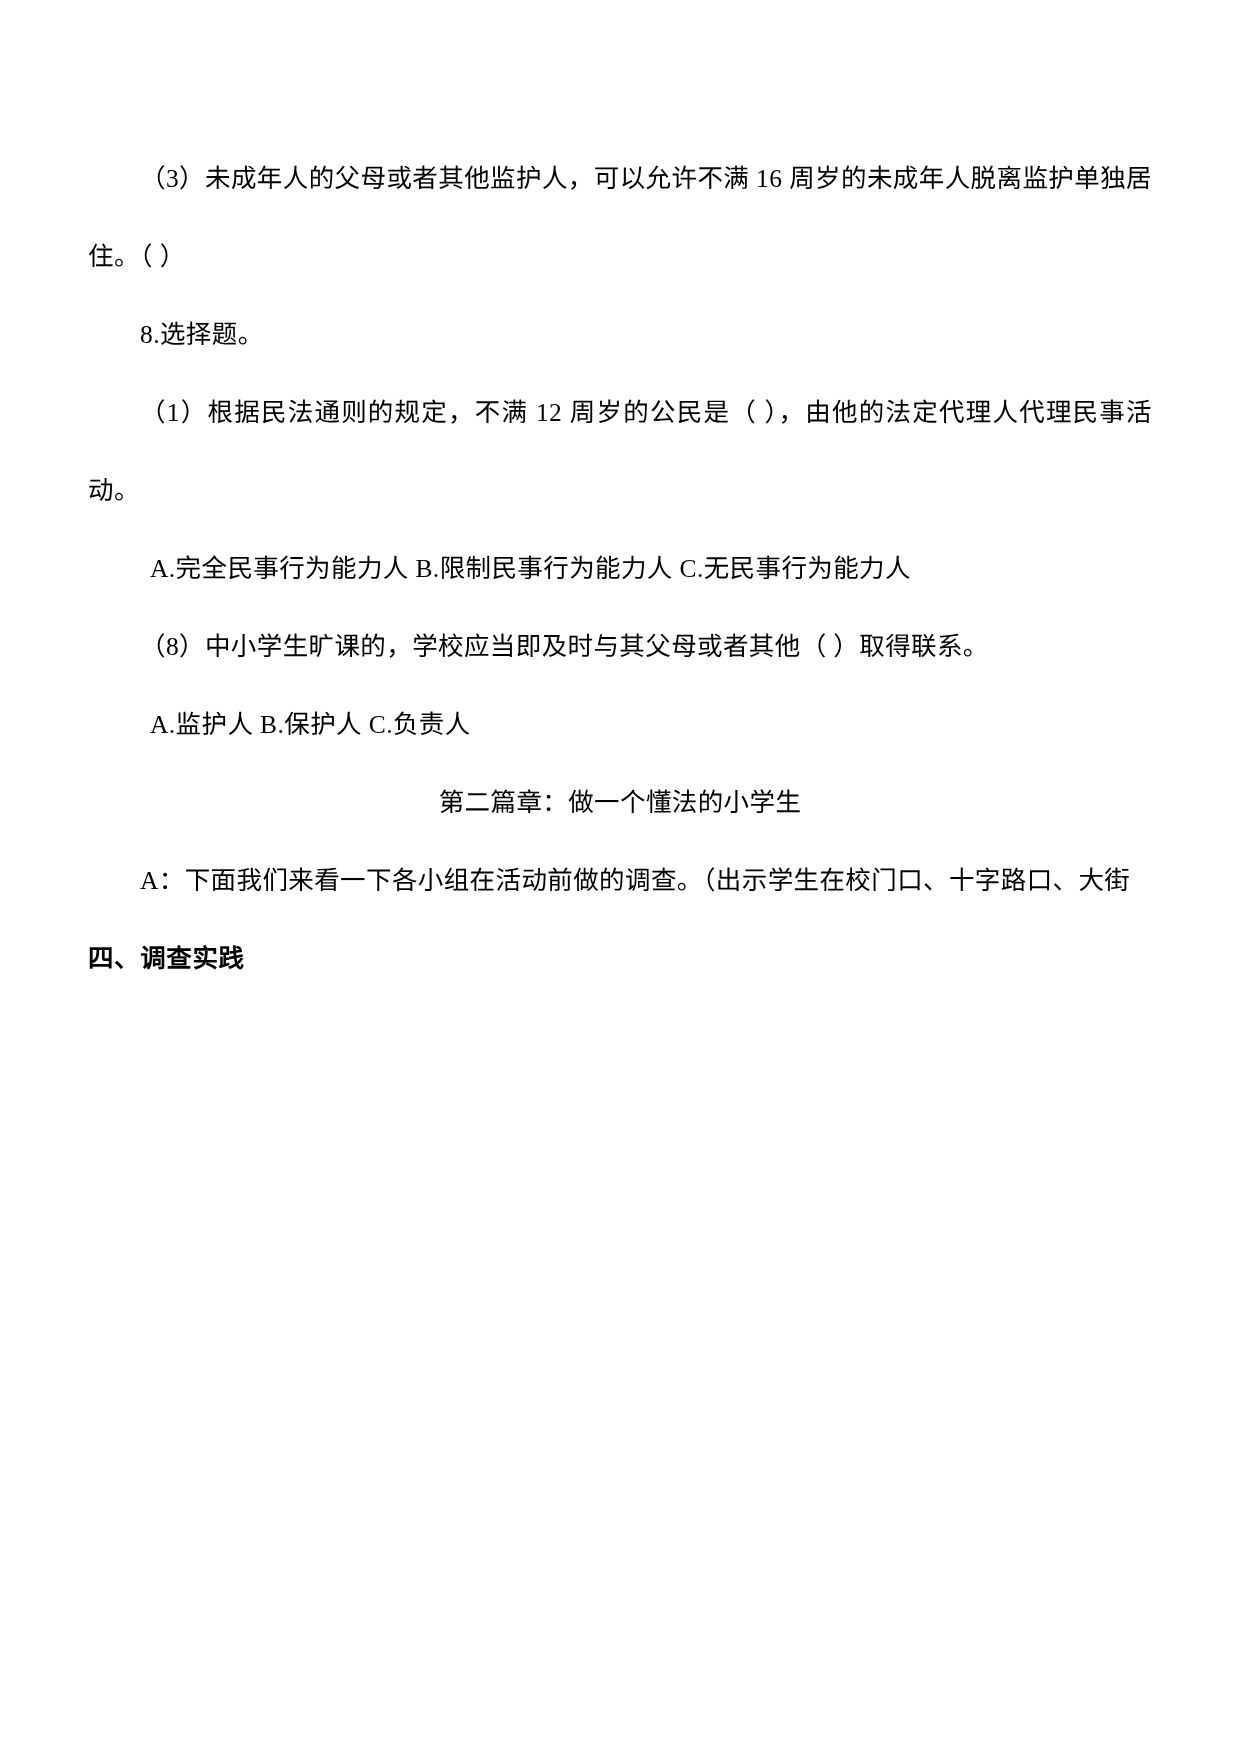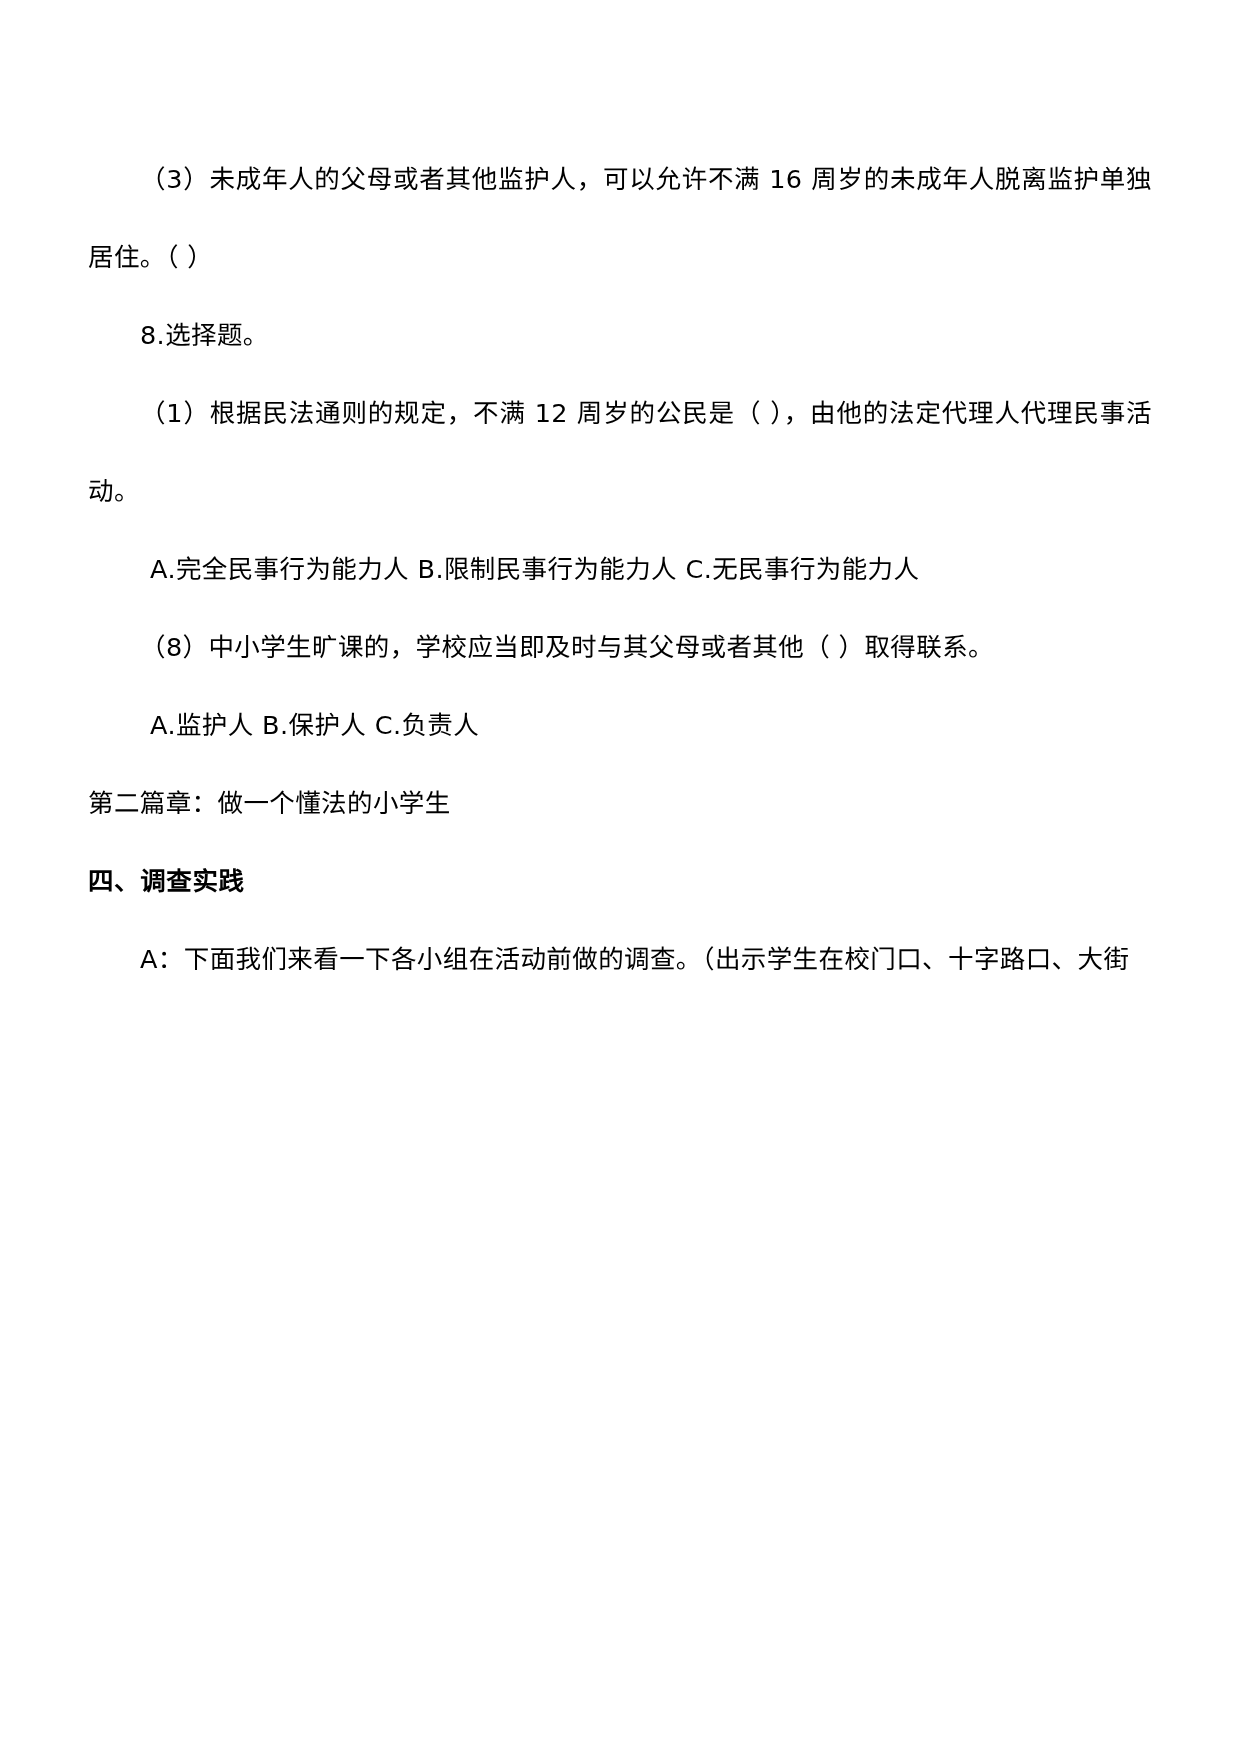--- a/index.html
+++ b/index.html
@@ -14,20 +14,21 @@
     -webkit-font-smoothing: antialiased;
   }
   .page {
     position: relative;
     width: 1240px;
     height: 1754px;
     margin: 0 auto;
     background: #ffffff;
     overflow: hidden;
     box-sizing: border-box;
+    font-family: Liberation Serif, serif;
   }
   .content {
     position: absolute;
     left: 88px;
     top: 140px;
     width: 1064px;
   }
   
   .para {
     font-size: 25.5px;
@@ -45,20 +46,21 @@
     text-indent: 52px;
   }
   
   .indent-opt {
     text-indent: 62px;
   }
   .indent-opt-b {
     text-indent: 58px;
   }
   .center {
+    text-align: center;
     text-indent: 0;
   }
   .heading {
     font-weight: bold;
     text-indent: 0;
     font-size: 25.5px;
     line-height: 78px;
     letter-spacing: 0.6px;
     margin: 0;
   }
@@ -85,18 +87,18 @@
     <p class="para indent2 nowrap-line">（8）中小学生旷课的，学校应当即及时与其父母或者其他（    ）取得联系。</p>
 
     <p class="para indent-opt nowrap-line">A.监护人   B.保护人   C.负责人</p>
 
 
 
 
 
     <p class="para center">第二篇章：做一个懂法的小学生</p>
 
+    <p class="para indent2">A：下面我们来看一下各小组在活动前做的调查。（出示学生在校门口、十字路口、大街</p>
+
     <p class="para heading">四、调查实践</p>
-
-    <p class="para indent2">A：下面我们来看一下各小组在活动前做的调查。（出示学生在校门口、十字路口、大街</p>
 
   </div>
 </div>
 
 </body></html>

